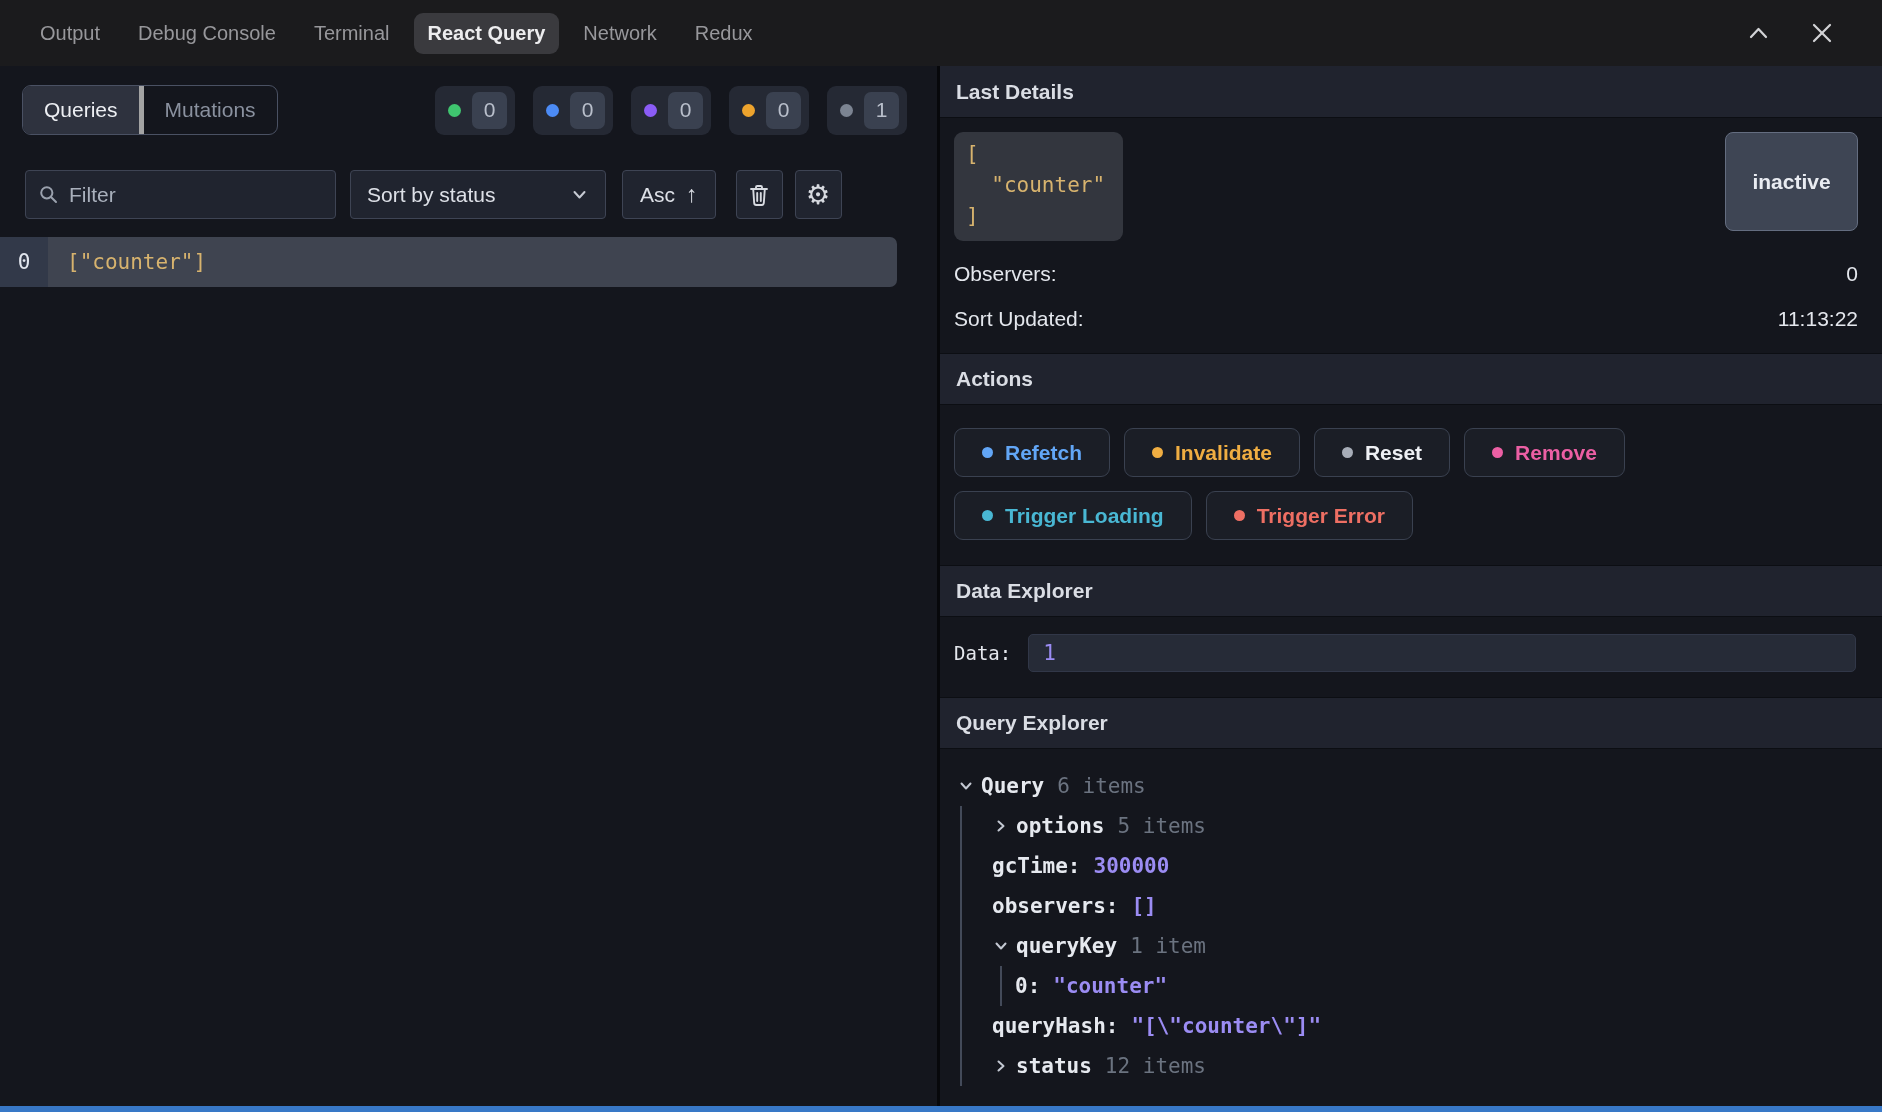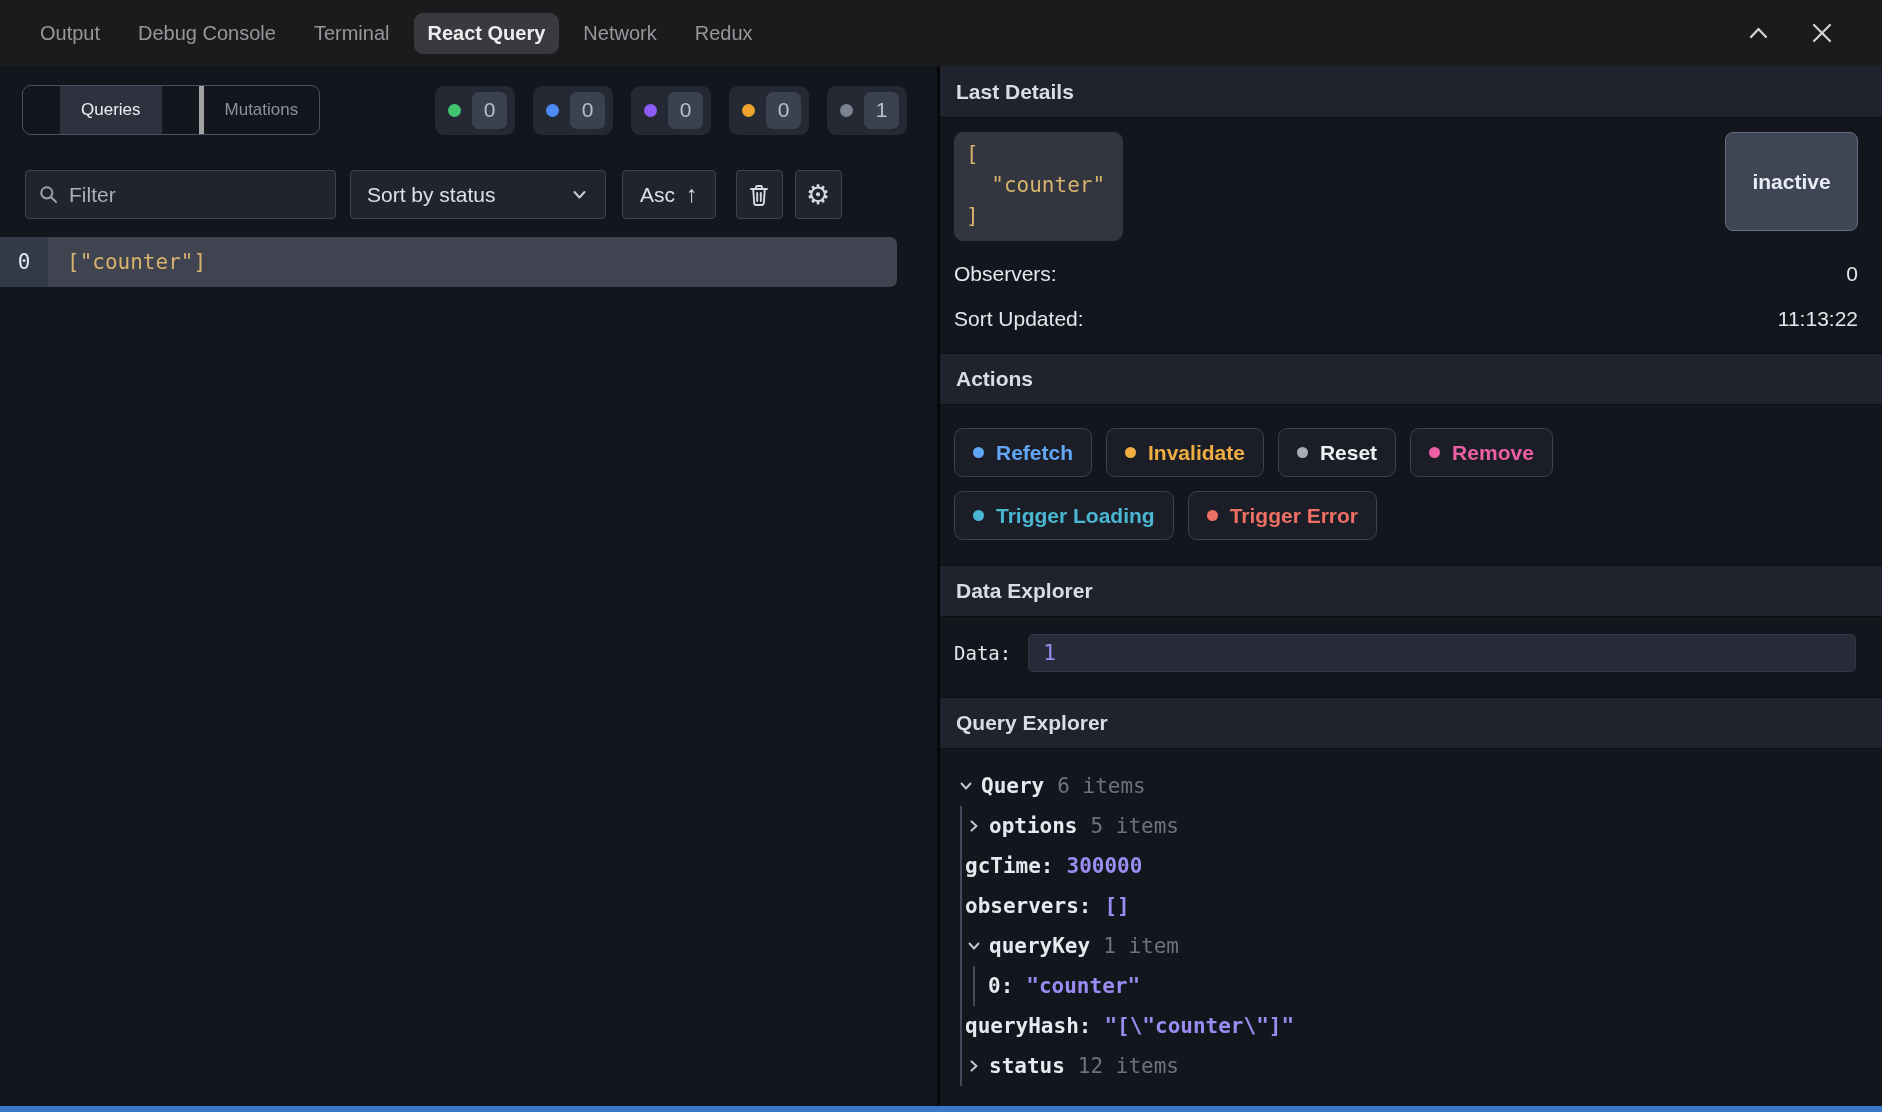--- a/index.html
+++ b/index.html
@@ -14,21 +14,21 @@
   .win-btn { width: 40px; height: 40px; display: flex; align-items: center; justify-content: center; cursor: pointer; margin-left: 14px; }
 
   
   .content { flex: 1; display: flex; min-height: 0; }
   .v-divider { width: 3px; background: #07080b; flex: none; }
 
   
   .left-panel { width: 937px; flex: none; background: #14161d; display: flex; flex-direction: column; }
   .lp-row1 { margin: 19px 30px 0 22px; display: flex; align-items: center; }
   .toggle-group { display: flex; border: 1px solid #4a5163; border-radius: 9px; overflow: hidden; height: 50px; }
-  .toggle-seg { padding: 0 21px; display: flex; align-items: center; font-size: 17px; cursor: pointer; color: #8a919f; margin-left: 37px; }
+  .toggle-seg { padding: 0 21px; display: flex; align-items: center; font-size: 21px; cursor: pointer; color: #8a919f; }
   .toggle-seg.active { background: #2e323e; color: #edeff3; }
   .toggle-seg + .toggle-seg { border-left: 5px solid #a3a3a3; }
   .badges { margin-left: auto; display: flex; gap: 18px; }
   .badge { height: 49px; background: #252934; border-radius: 9px; display: flex; align-items: center; padding: 0 8px 0 13px; gap: 11px; cursor: pointer; }
   .badge-dot { width: 13px; height: 13px; border-radius: 50%; flex: none; }
   .badge-num { background: #3a4150; border-radius: 7px; min-width: 35px; height: 37px; display: flex; align-items: center; justify-content: center; color: #b9bfcb; font-size: 21px; padding: 0 8px; }
 
   .lp-row2 { margin: 35px 0 0 25px; display: flex; align-items: center; }
   .ctl { height: 49px; border: 1px solid #3e4454; background: #20242f; border-radius: 4px; display: flex; align-items: center; color: #dde0e7; font-size: 21px; }
   .filter-box { width: 311px; padding: 0 12px; gap: 10px; }
@@ -56,34 +56,34 @@
   .details-body { padding: 14px 24px 22px 14px; }
   .key-row { display: flex; align-items: flex-start; }
   .key-block { background: #33363e; border-radius: 9px; padding: 7px 18px 9px 12px; font-family: "DejaVu Sans Mono", monospace; font-size: 21px; line-height: 31px; color: #d7b36e; white-space: pre; }
   .status-chip { margin-left: auto; background: #3e4554; border: 1px solid #646d80; border-radius: 8px; width: 133px; height: 99px; display: flex; align-items: center; justify-content: center; color: #e9ecf2; font-size: 21px; font-weight: 600; }
   .kv-row { display: flex; align-items: baseline; margin-top: 21px; font-size: 21px; color: #e4e7ed; }
   .kv-row .kv-value { margin-left: auto; }
 
   .actions-body { padding: 23px 14px 25px 14px; }
   .btn-row { display: flex; gap: 14px; }
   .btn-row + .btn-row { margin-top: 14px; }
-  .action-btn { height: 49px; border: 1px solid #3a4150; background: #1b1e26; border-radius: 9px; display: flex; align-items: center; gap: 12px; padding: 0 18px; font-size: 21px; font-weight: 600; cursor: pointer; }
+  .action-btn { height: 49px; border: 1px solid #3a4150; background: #1b1e26; border-radius: 9px; display: flex; align-items: center; gap: 12px; padding: 0 27px; font-size: 21px; font-weight: 600; cursor: pointer; }
   .action-dot { width: 11px; height: 11px; border-radius: 50%; flex: none; }
 
   .data-body { padding: 17px 26px 25px 14px; display: flex; align-items: center; gap: 17px; }
   .data-label { font-family: "DejaVu Sans Mono", monospace; font-size: 19px; color: #e4e7ed; }
   .data-field { flex: 1; height: 38px; background: #262b37; border: 1px solid #313748; border-radius: 5px; display: flex; align-items: center; padding: 0 14px; font-family: "DejaVu Sans Mono", monospace; font-size: 21px; color: #9b8cf3; cursor: text; }
 
   .tree { padding: 17px 16px 0 17px; font-family: "DejaVu Sans Mono", monospace; font-size: 21px; color: #e6e9ef; }
   .t-row { display: flex; align-items: center; height: 40px; gap: 7px; }
   .t-key { font-weight: 700; color: #e6e9ef; white-space: pre; }
   .t-meta { color: #6b7380; margin-left: 6px; white-space: pre; }
   .t-val { color: #9b8cf3; font-weight: 700; margin-left: 6px; white-space: pre; }
   .expander { width: 17px; height: 17px; flex: none; display: flex; align-items: center; justify-content: center; }
-  .t-children { margin-left: 3px; border-left: 2px solid #434a59; padding-left: 3px; }
+  .t-children { margin-left: 3px; border-left: 2px solid #434a59; padding-left: 30px; }
   .t-children2 { margin-left: 8px; border-left: 2px solid #434a59; padding-left: 13px; }
 
   .bottom-accent { height: 6px; flex: none; background: #3878c7; }
 </style>
 </head>
 <body>
 
 <div class="screen">
 
   <div class="topbar">

